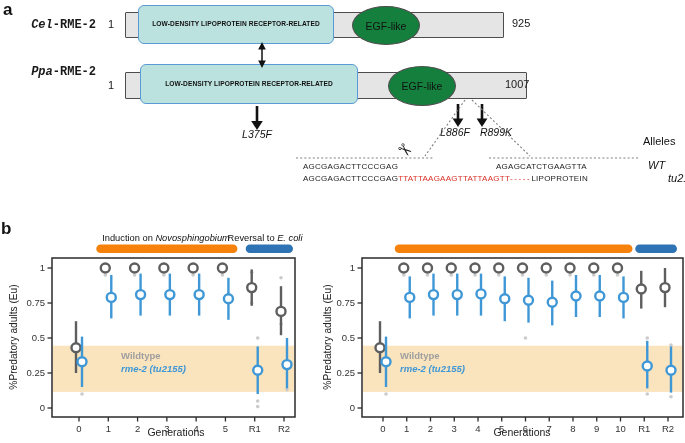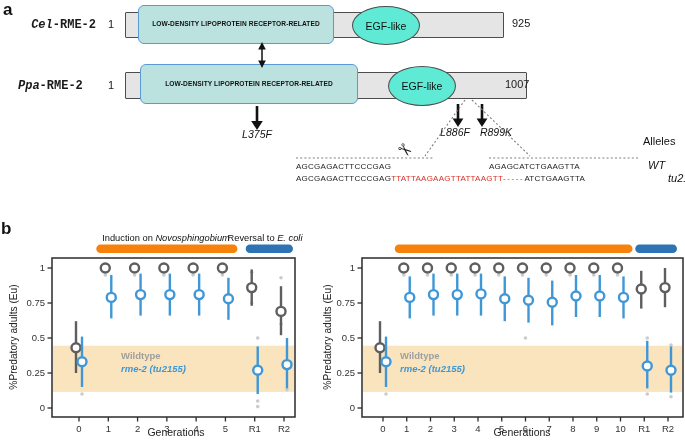--- a/index.html
+++ b/index.html
@@ -8,25 +8,25 @@
   .abs{position:absolute;}
   .plabel{font-size:17px;font-weight:bold;color:#111;}
   .pname{font-size:12px;font-weight:bold;white-space:nowrap;font-family:Liberation Mono, monospace;}
   .pname .sp{font-style:italic;}
   .num{font-size:11px;}
   .bb{background:#E5E5E5;border:1.4px solid #4D4D4D;border-radius:1px;}
   .dom{background:#BCE2DF;border:1.5px solid #5B9BD5;border-radius:6px;
        font-size:6.6px;font-weight:bold;line-height:1.35;letter-spacing:.1px;
        display:flex;align-items:center;justify-content:center;text-align:center;
        padding:0 6px;box-sizing:border-box;color:#111;}
-  .egf{background:#5eead4;border:1.6px solid #4D4D4D;border-radius:50%;
+  .egf{background:#15803d;border:1.6px solid #4D4D4D;border-radius:50%;
        display:flex;align-items:center;justify-content:center;font-size:10.5px;color:#111;}
   .sim{font-size:10.5px;color:#111;white-space:nowrap;}
   .mut{font-size:10.5px;text-align:center;width:52px;color:#111;font-style:italic;}
-  .seq{font-size:8px;letter-spacing:.25px;white-space:nowrap;color:#222;}
+  .seq{font-size:8px;letter-spacing:.25px;white-space:nowrap;color:#222;margin-left:7px;}
   .seq .red{color:#D93025;}
   .seq .dash{color:#D93025;letter-spacing:1.6px;}
   .allele{font-size:11px;color:#111;}
   .it{font-style:italic;margin-left:20px;}
   svg text{font-family:"Liberation Sans", sans-serif;}
 </style>
 </head>
 <body>
 
 <div id="fig">
@@ -34,36 +34,36 @@
   <div class="abs plabel" style="left:3px;top:0px;">a</div>
 
   <div class="abs pname" style="left:18px;top:18px;width:78px;text-align:right;"><span class="sp">Cel</span><span>-RME-2</span></div>
   <div class="abs num" style="left:100px;top:18px;width:14px;text-align:right;">1</div>
   <div class="abs bb" style="left:125px;top:12px;width:377px;height:24px;"></div>
   <div class="abs dom" style="left:138px;top:5px;width:196px;height:39px;">LOW-DENSITY LIPOPROTEIN RECEPTOR-RELATED</div>
   <div class="abs egf" style="left:352px;top:6px;width:66px;height:37px;">EGF-like</div>
   <div class="abs num" style="left:512px;top:17px;">925</div>
 
 
-  <div class="abs pname" style="left:18px;top:79px;width:78px;text-align:left;"><span class="sp">Ppa</span><span>-RME-2</span></div>
+  <div class="abs pname" style="left:18px;top:65px;width:78px;text-align:right;"><span class="sp">Ppa</span><span>-RME-2</span></div>
   <div class="abs num" style="left:100px;top:79px;width:14px;text-align:right;">1</div>
   <div class="abs bb" style="left:125px;top:72px;width:400px;height:25px;"></div>
   <div class="abs dom" style="left:140px;top:64px;width:218px;height:40px;">LOW-DENSITY LIPOPROTEIN RECEPTOR-RELATED</div>
   <div class="abs egf" style="left:388px;top:66px;width:66px;height:38px;">EGF-like</div>
   <div class="abs num" style="left:505px;top:78px;">1007</div>
 
   <div class="abs mut" style="left:231px;top:128px;">L375F</div>
   <div class="abs mut" style="left:429px;top:126px;">L886F</div>
   <div class="abs mut" style="left:470px;top:126px;">R899K</div>
 
   <div class="abs allele" style="left:643px;top:135px;">Alleles</div>
   <div class="abs seq" style="left:296px;top:162px;">AGCGAGACTTCCCGAG</div>
   <div class="abs seq" style="left:489px;top:162px;">AGAGCATCTGAAGTTA</div>
   <div class="abs allele" style="left:648px;top:159px;font-style:italic;">WT</div>
-  <div class="abs seq" style="left:296px;top:174px;"><span>AGCGAGACTTCCCGAG</span><span class="red">TTATTAAGAAGTTATTAAGTT</span><span class="dash">-----</span><span>ATCTGAAGTTA</span></div>
+  <div class="abs seq" style="left:296px;top:174px;"><span>AGCGAGACTTCCCGAG</span><span class="red">TTATTAAGAAGTTATTAAGTT</span><span class="dash">-----</span><span>LIPOPROTEIN</span></div>
   <div class="abs allele it" style="left:648px;top:172px;">tu2155</div>
 
   <svg class="abs" style="left:0;top:0;pointer-events:none;" width="685" height="220" viewBox="0 0 685 220">
     <g fill="#111">
       <line x1="262" y1="47" x2="262" y2="63" stroke="#111" stroke-width="1.5"></line>
       <polygon points="262,42 258.2,49.5 265.8,49.5"></polygon>
       <polygon points="262,68 258.2,60.5 265.8,60.5"></polygon>
     </g>
     <g fill="#111">
       <line x1="257" y1="106" x2="257" y2="122" stroke="#111" stroke-width="2.6"></line>

